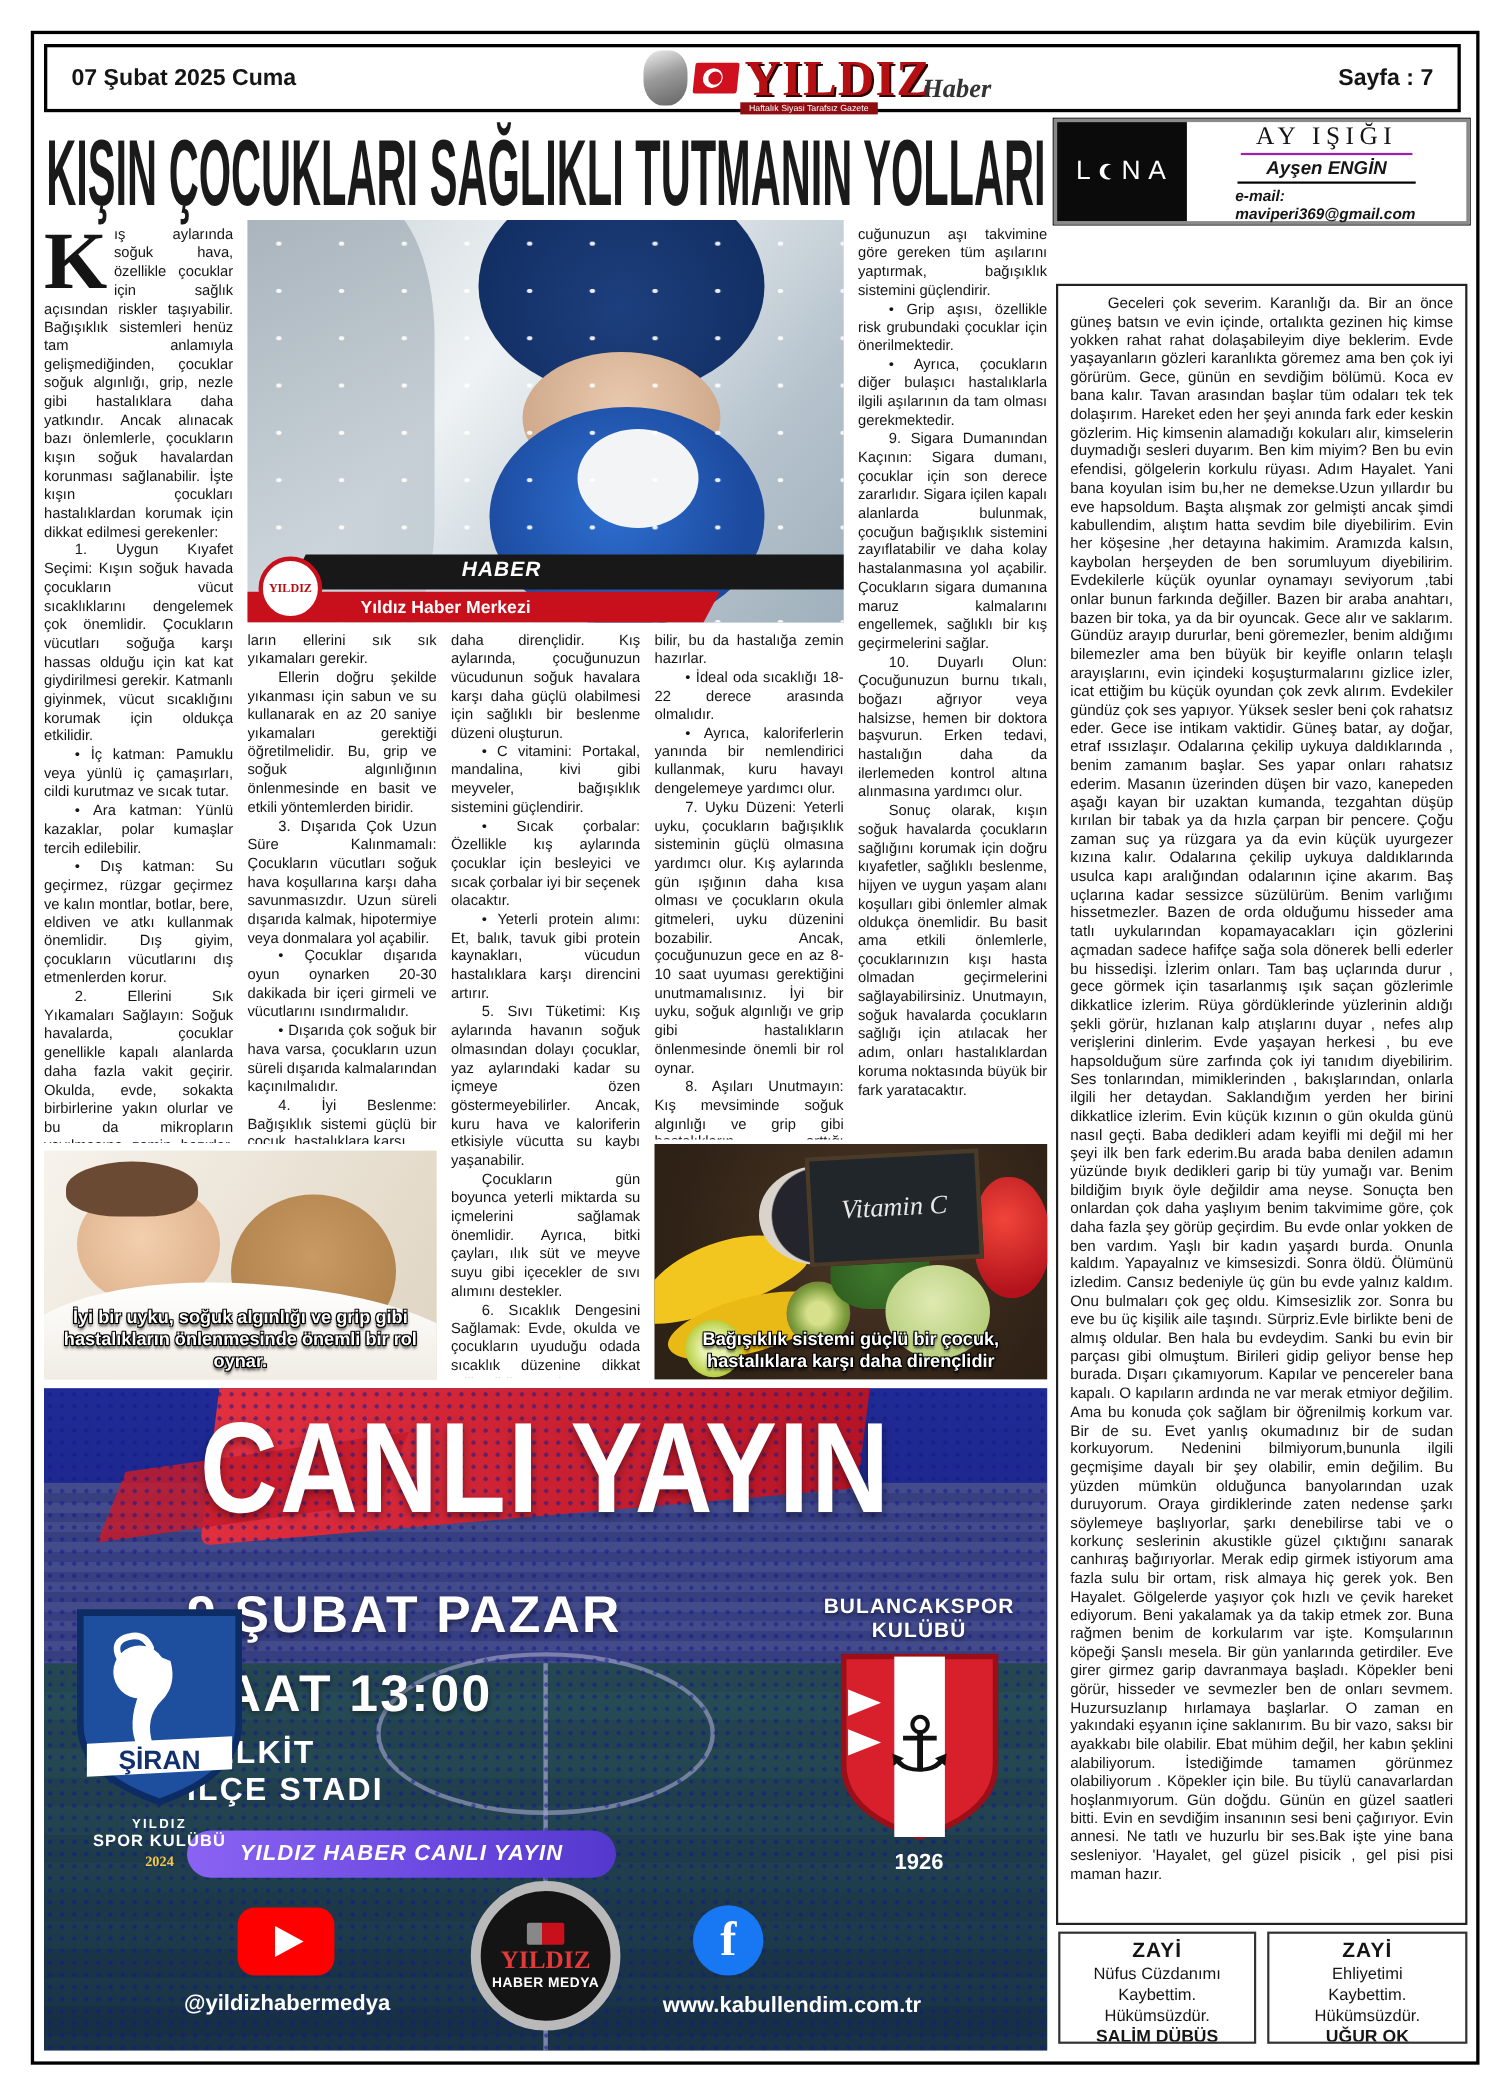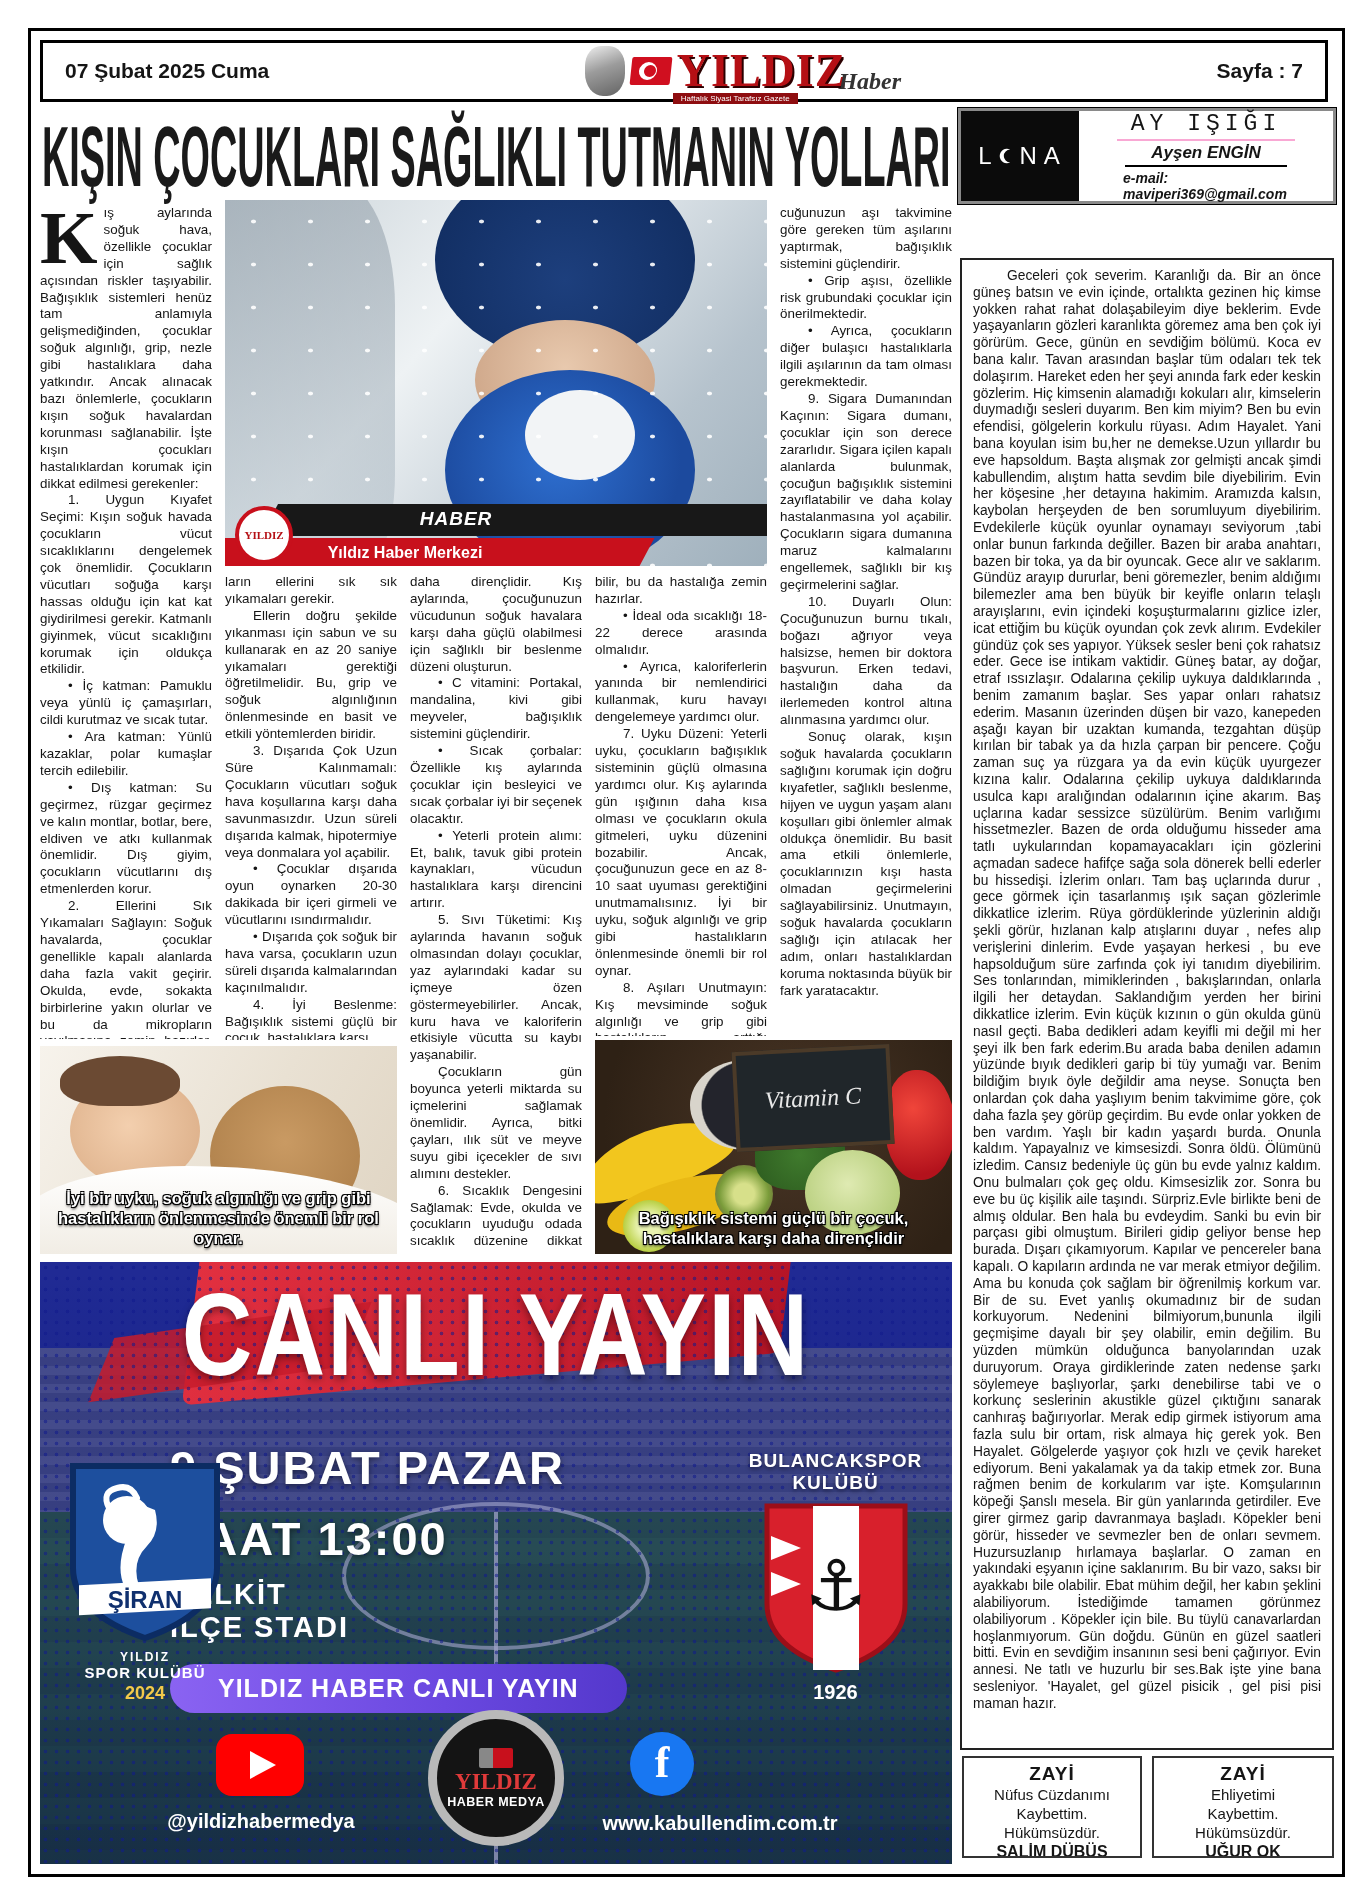--- a/index.html
+++ b/index.html
@@ -25,22 +25,22 @@
   .headline-wrap{position:absolute;left:42px;top:108px;width:905px;height:92px;overflow:visible;}
   .headline{display:inline-block;white-space:nowrap;font-weight:900;font-size:60px;color:#1a1a1a;
       transform:scale(0.63,1.42);transform-origin:left top;letter-spacing:0px;}
   
   .luna-box{position:absolute;left:958px;top:108px;width:378px;height:96px;border:3px solid #8a8a8a;
       box-shadow:0 0 0 1px #000;display:flex;background:#fff;box-sizing:border-box;}
   .luna-black{width:118px;background:#0b0b0b;color:#fff;display:flex;align-items:center;justify-content:center;
       gap:5px;font-size:24px;letter-spacing:2px;}
   .luna-cres{width:16px;height:16px;}
   .luna-right{flex:1;display:flex;flex-direction:column;align-items:center;justify-content:center;gap:2px;}
-  .ayisigi{font-family:Liberation Mono, monospace;font-size:23px;letter-spacing:5px;
-      border-bottom:2px solid #f9a8d4;padding:0 14px 2px;}
+  .ayisigi{font-family:Liberation Serif, serif;font-size:23px;letter-spacing:5px;
+      border-bottom:2px solid #a21caf;padding:0 14px 2px;}
   .author{font-style:italic;font-weight:bold;font-size:17px;border-bottom:2px solid #000;padding:0 26px 2px;}
   .email{font-style:italic;font-weight:bold;font-size:14px;margin-top:1px;margin-left:44px;}
   .story-title-wrap{position:absolute;left:958px;top:204px;width:378px;text-align:center;height:52px;}
   .story-title{display:inline-block;font-weight:900;font-size:46px;letter-spacing:1px;color:#1a1a1a;
       transform:scale(0.82,1.18);transform-origin:center top;}
   .story-box{position:absolute;left:960px;top:258px;width:374px;height:1492px;border:2px solid #222;
       box-sizing:border-box;padding:8px 11px;font-size:13.8px;line-height:16.8px;text-align:justify;overflow:hidden;}
   .story-box p{margin:0;text-indent:34px;}
   .zayi{position:absolute;top:1756px;height:102px;border:2px solid #333;box-sizing:border-box;
       text-align:center;padding-top:5px;overflow:hidden;}
@@ -86,28 +86,28 @@
   .ad-splash2{position:absolute;left:60px;top:60px;width:260px;height:60px;background:#c51b2c;transform:rotate(-8deg) skewX(-30deg);opacity:.85;}
   .ad-title-wrap{position:absolute;left:0;top:6px;width:100%;text-align:center;}
   .ad-title{display:inline-block;white-space:nowrap;color:#fff;font-weight:900;font-size:96px;letter-spacing:2px;
       transform:scale(1.02,1.22);transform-origin:center top;text-shadow:0 3px 8px rgba(0,0,0,.4);}
   .ad-center{position:absolute;left:130px;right:130px;top:178px;color:#fff;}
   .ad-date{font-size:47px;font-weight:800;letter-spacing:2px;text-shadow:0 2px 6px rgba(0,0,0,.5);}
   .ad-time{font-size:47px;font-weight:800;letter-spacing:2px;margin-top:16px;text-shadow:0 2px 6px rgba(0,0,0,.5);}
   .ad-venue1{font-size:29px;font-weight:800;letter-spacing:2px;margin-top:12px;}
   .ad-venue2{font-size:29px;font-weight:800;letter-spacing:2px;}
   .ad-pill{display:inline-block;margin-top:20px;padding:10px 48px;border-radius:32px;
-      background:linear-gradient(90deg,#8a63f2,#6a48e0 60%,#5438cc);color:#fff;font-weight:800;font-size:25px;letter-spacing:1px;}
+      background:linear-gradient(90deg,#8a63f2,#6a48e0 60%,#5438cc);color:#fff;font-style:italic;font-weight:800;font-size:20px;letter-spacing:1px;}
   .club{position:absolute;text-align:center;color:#fff;}
   .club-left{left:10px;top:196px;width:190px;}
   .club-right{right:14px;top:188px;width:205px;}
   .club-name{font-weight:800;font-size:19px;line-height:1.15;letter-spacing:1px;text-shadow:0 2px 4px rgba(0,0,0,.5);}
   .club-sub{font-weight:bold;font-size:12px;letter-spacing:2px;margin-top:3px;}
   .club-sub2{font-weight:800;font-size:15px;letter-spacing:1px;}
-  .club-year{font-weight:800;font-size:18px;color:#f3c94b;margin-top:2px;}
+  .club-year{font-weight:800;font-size:13px;color:#f3c94b;margin-top:2px;font-family:Liberation Serif, serif;}
   .club-year-r{font-weight:800;font-size:20px;color:#fff;margin-top:2px;}
   .social-yt{position:absolute;left:176px;top:472px;width:88px;height:62px;background:#f00;border-radius:16px;}
   .social-yt:before{content:"";position:absolute;left:34px;top:17px;border-left:26px solid #fff;border-top:14px solid transparent;border-bottom:14px solid transparent;}
   .social-handle{position:absolute;left:96px;top:548px;width:250px;text-align:center;color:#fff;font-size:20px;font-weight:600;}
   .center-logo{position:absolute;left:50%;top:448px;transform:translateX(-50%);width:136px;height:136px;border-radius:50%;
       background:#141414;border:9px solid #b9b9b9;box-sizing:border-box;display:flex;flex-direction:column;align-items:center;justify-content:center;}
   .cl-flag{width:34px;height:20px;background:linear-gradient(90deg,#888 40%,#c8101c 40%);border-radius:2px;margin-bottom:2px;}
   .cl-title{font-family:"Liberation Serif",serif;font-weight:900;font-size:23px;color:#e03a3a;line-height:1;}
   .cl-sub{color:#fff;font-weight:800;font-size:12.5px;letter-spacing:.5px;margin-top:2px;}
   .social-fb{position:absolute;right:258px;top:470px;width:64px;height:64px;border-radius:50%;background:#1877f2;

